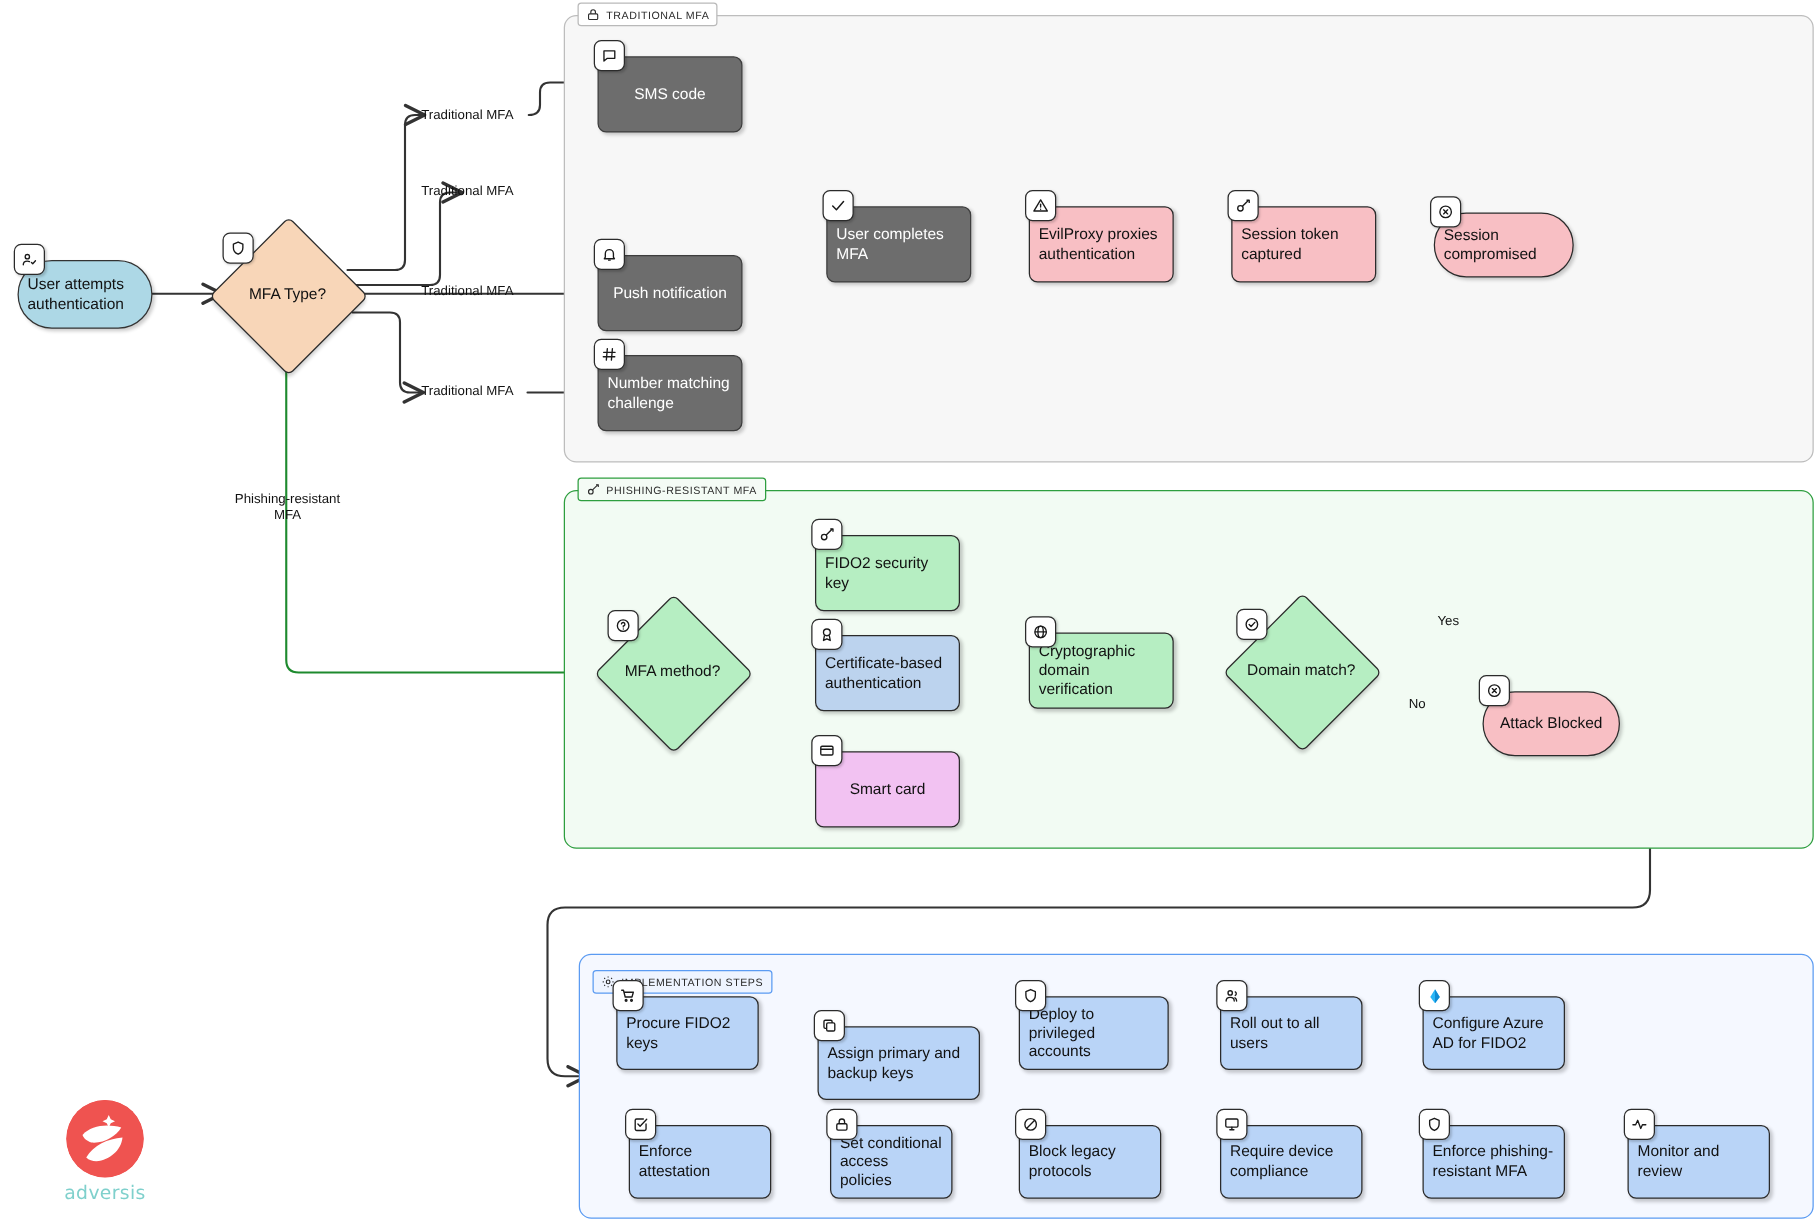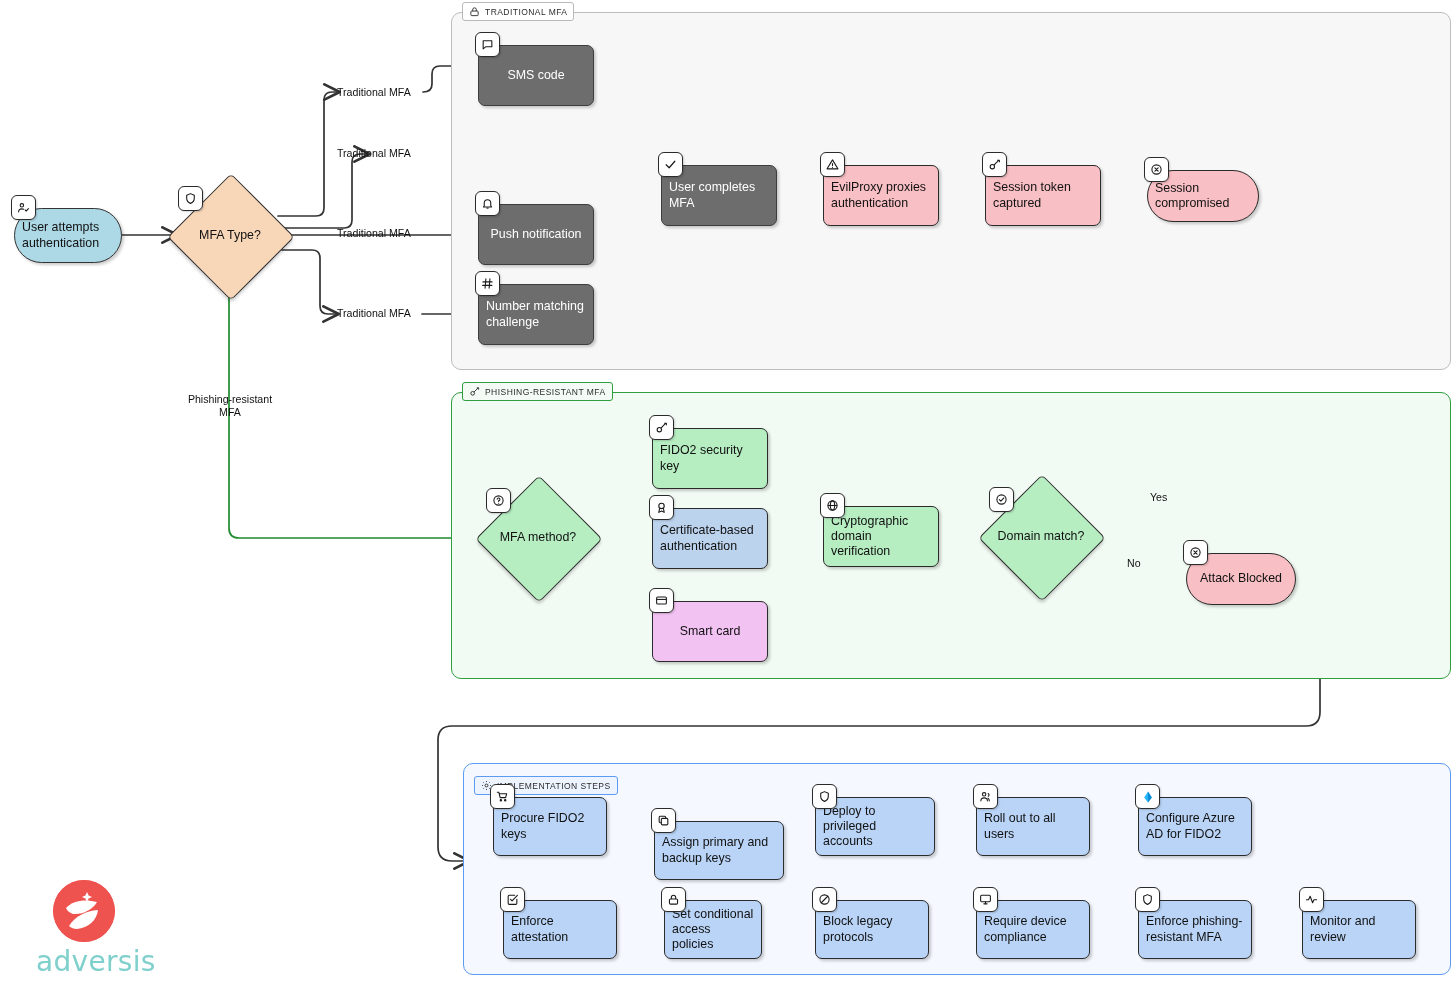--- a/index.html
+++ b/index.html
@@ -61,21 +61,21 @@
 
   
   .elabel{position:absolute;font-size:10.6px;color:#111;white-space:nowrap;
       background:transparent;line-height:1.25;}
   .elabel.two{white-space:normal;text-align:center;width:92px;}
 
   
   #logo{position:absolute;left:36px;top:880px;width:96px;height:86px;}
   #logoMark{width:62px;height:62px;border-radius:50%;background:#ef5350;
       position:relative;margin:0 auto;overflow:hidden;}
-  #logoText{text-align:center;font-size:28px;color:#7fd0cc;margin-top:3px;
+  #logoText{text-align:center;font-size:15px;color:#7fd0cc;margin-top:3px;
       letter-spacing:.3px;font-family:"DejaVu Sans",sans-serif;}
 </style>
 </head>
 <body>
 
 <div id="stage">
 
   <svg class="edges" viewBox="0 0 1456 984">
     <defs>
       <marker id="ah" markerWidth="11" markerHeight="11" refX="9" refY="5.5" orient="auto">

